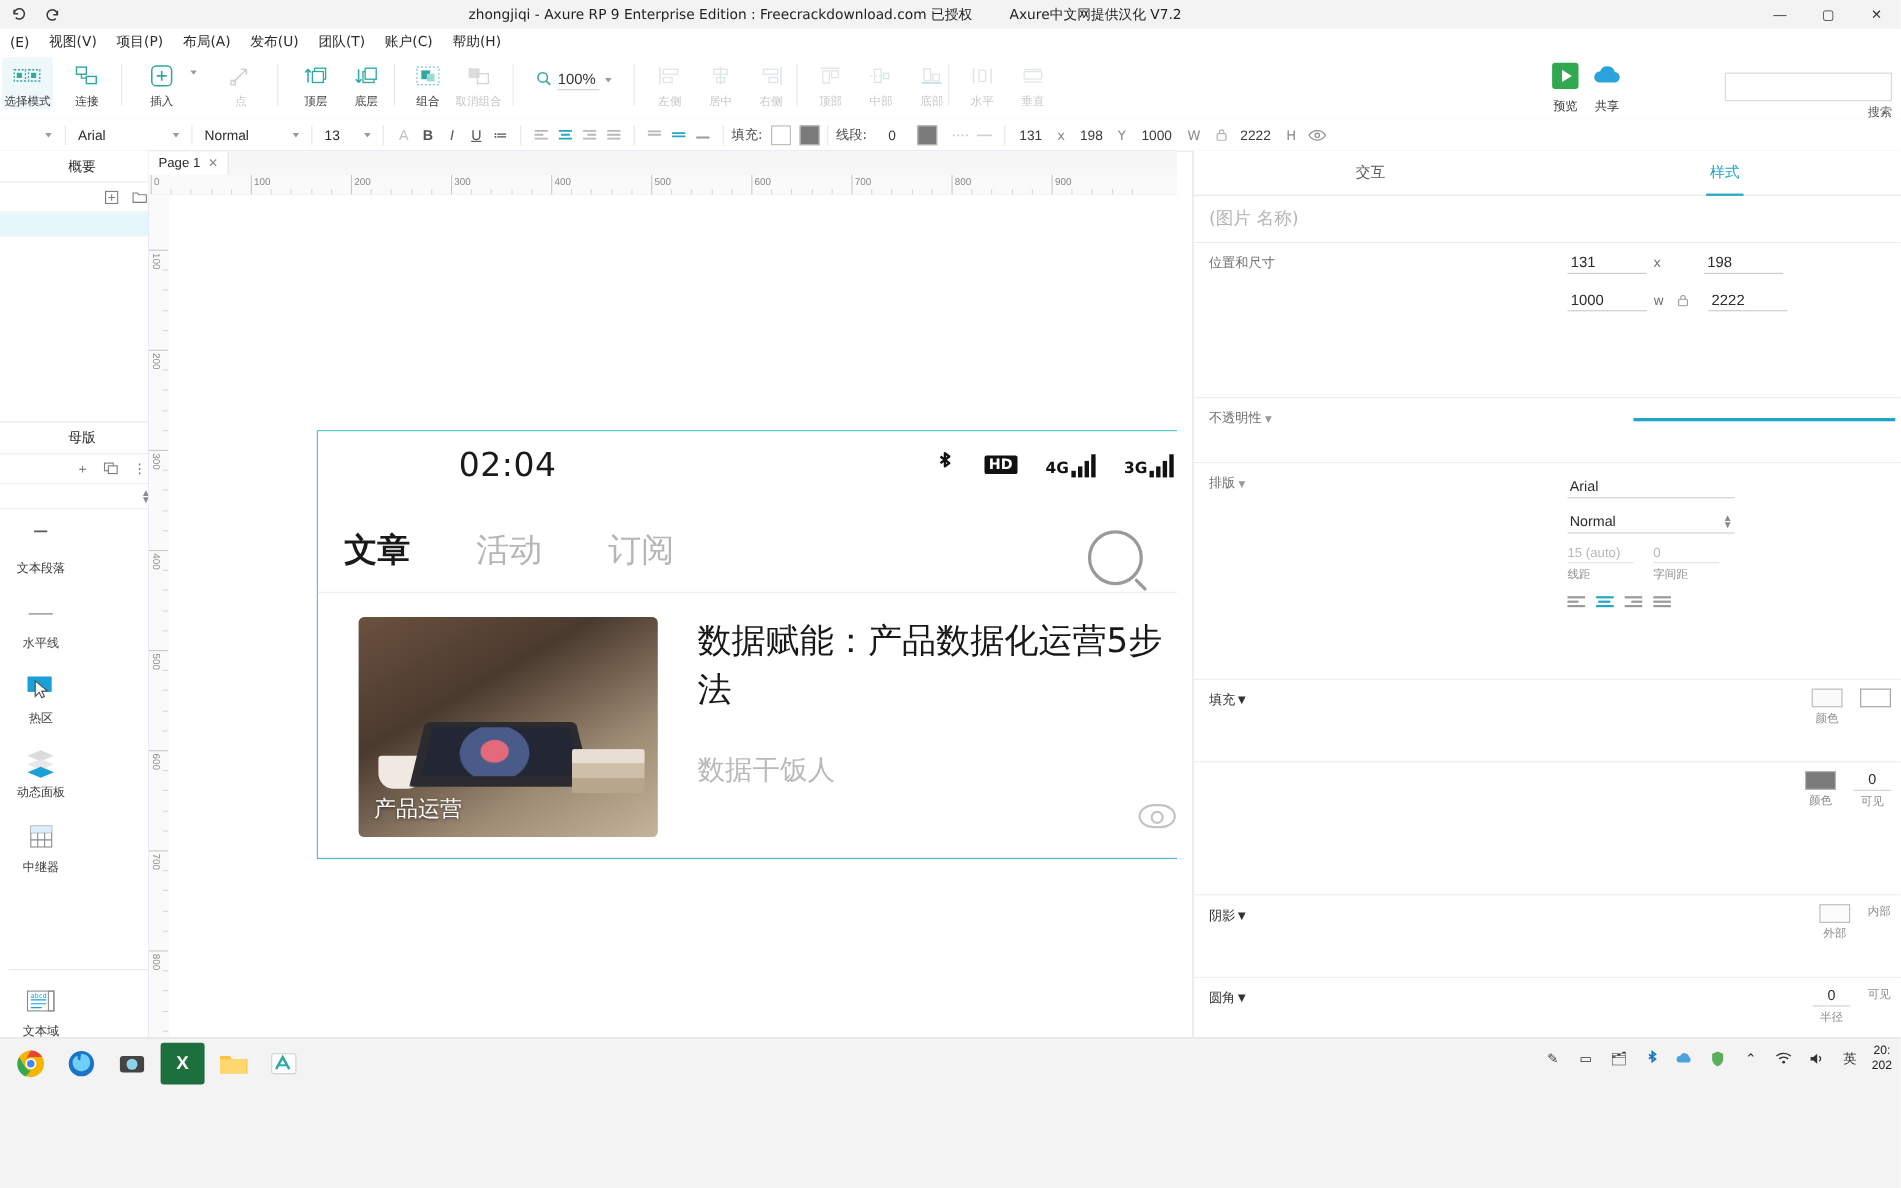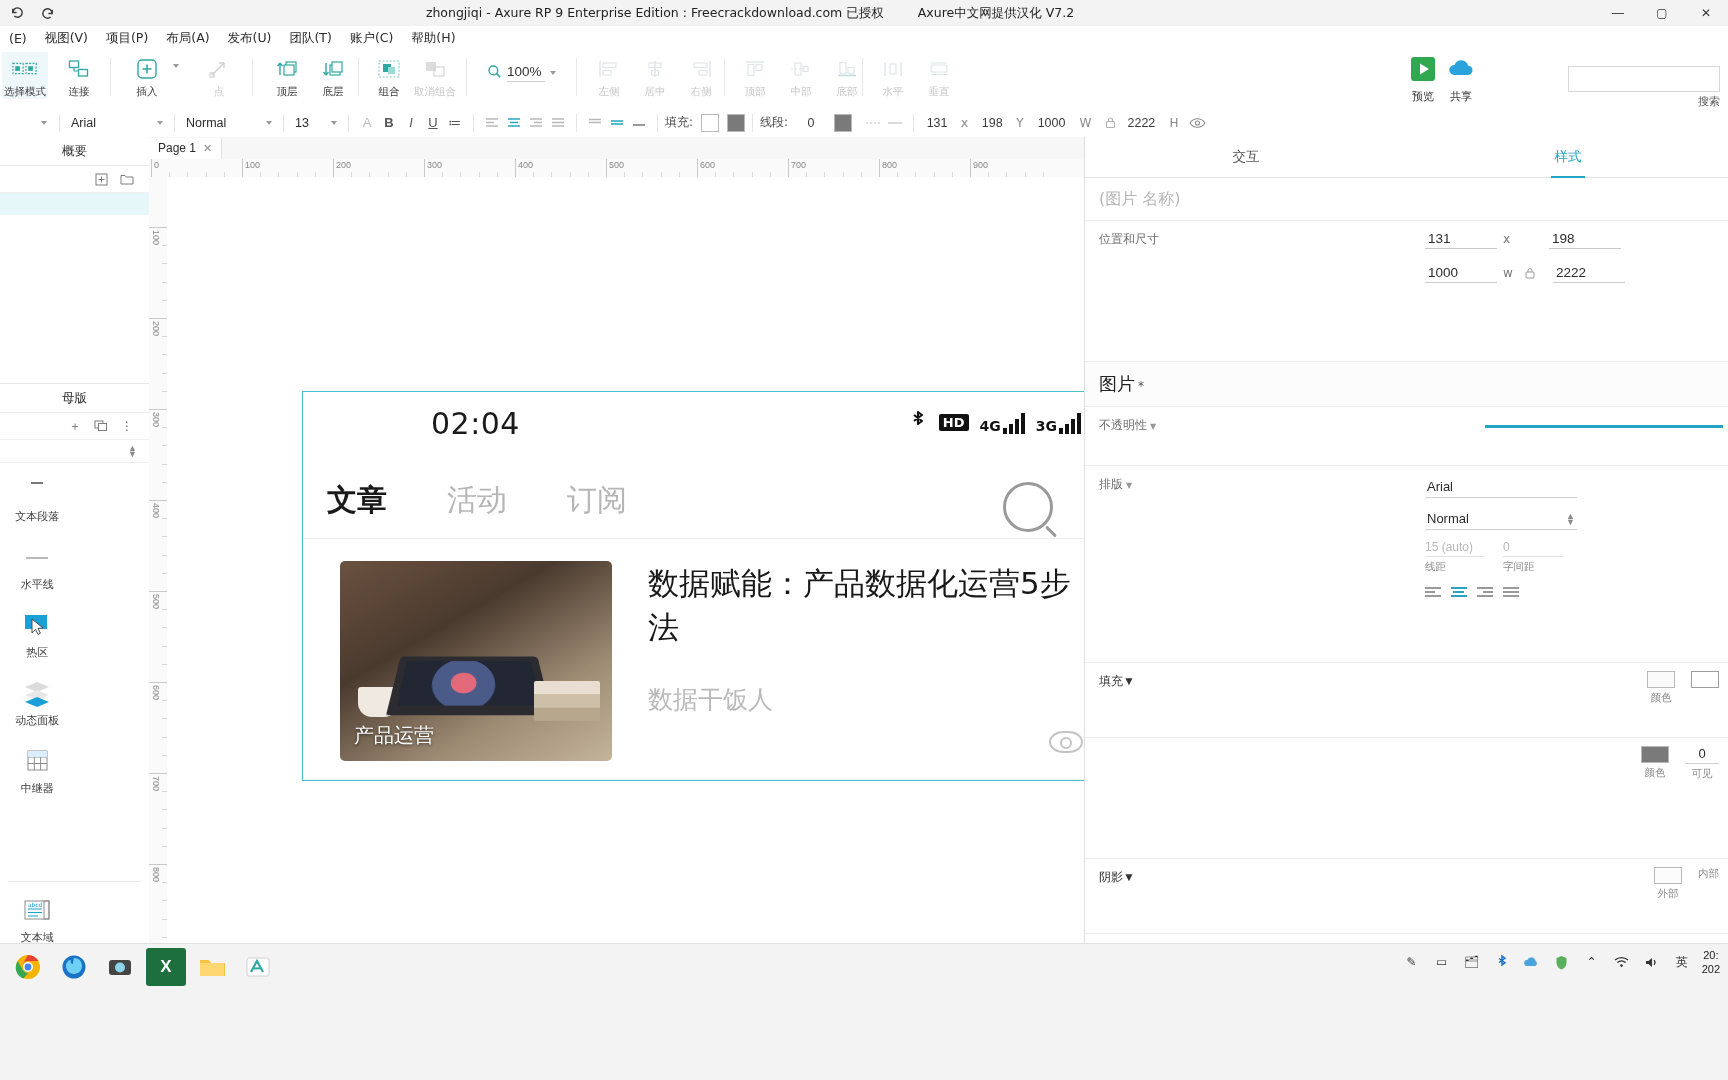--- a/index.html
+++ b/index.html
@@ -64,21 +64,21 @@
   .wlib{position:absolute;left:0;top:0;width:149px;}
   .wlib-sel{height:22px;display:flex;align-items:center;justify-content:flex-end;padding-right:12px;border-bottom:1px solid #f0f0f0;}
   .spin{font-size:9px;color:#8a8a8a;line-height:6px;text-align:center;}
   .wgrid{display:flex;flex-wrap:wrap;padding:4px 0 0 0;flex-direction:column;}
   .wcell{width:74.5px;height:68px;display:flex;flex-direction:column;align-items:center;justify-content:flex-start;padding-top:6px;cursor:pointer;box-sizing:border-box;}
   .wcell .wic{height:34px;display:flex;align-items:center;justify-content:center;}
   .wcell .wlb{font-size:11px;color:#3a3a3a;margin-top:2px;font-family:"DejaVu Sans",sans-serif;}
   .wsep{width:133px;height:1px;background:#e8e8e8;margin:6px auto;}
 
   
-  .canvasarea{position:absolute;left:149px;top:137px;width:935px;height:806px;background:#c4b5fd;}
+  .canvasarea{position:absolute;left:135px;top:137px;width:935px;height:806px;background:#c4b5fd;}
   .pagetabs{height:22px;background:#f7f7f7;border-bottom:1px solid #e2e2e2;display:flex;align-items:center;}
   .ptab{height:21px;display:flex;align-items:center;gap:7px;padding:0 9px;background:#fff;border-right:1px solid #e2e2e2;font-size:12px;color:#2b2b2b;cursor:pointer;}
   .ptab .x{color:#8d8d8d;font-size:11px;}
   .ruler-h{position:absolute;left:0;top:22px;width:935px;height:18px;background:#fafafa;border-bottom:1px solid #dedede;overflow:hidden;}
   .ruler-v{position:absolute;left:0;top:40px;width:18px;height:766px;background:#fafafa;border-right:1px solid #dedede;overflow:hidden;}
   .rtick{position:absolute;top:0;height:18px;border-left:1px solid #c9c9c9;}
   .rtick.minor{height:5px;top:13px;border-color:#d8d8d8;}
   .rtick .rn{position:absolute;left:2px;top:1px;font-size:9px;color:#888;}
   .vtick{position:absolute;left:0;width:18px;border-top:1px solid #c9c9c9;}
   .vtick.minor{width:5px;left:13px;border-color:#d8d8d8;}
@@ -86,21 +86,21 @@
   .rcorner{position:absolute;left:0;top:22px;width:18px;height:18px;background:#fafafa;border-right:1px solid #dedede;border-bottom:1px solid #dedede;display:flex;align-items:center;justify-content:center;color:#999;font-size:9px;}
   .scroll-h{position:absolute;left:60px;top:22px;width:875px;height:18px;background:#f3f3f3;border-bottom:1px solid #dedede;}
   .sh-thumb{position:absolute;left:0;top:3px;height:11px;width:860px;background:#e6e6e6;border-radius:6px;}
   .sh-caret{position:absolute;right:6px;top:5px;width:0;height:0;border-left:5px solid transparent;border-right:5px solid transparent;border-top:6px solid #8d8d8d;}
   .canvas{position:absolute;left:18px;top:40px;width:917px;height:766px;background:#fff;overflow:hidden;}
 
   
   .mock{position:absolute;left:135px;top:214px;width:800px;background:#fff;border:1px solid #49c0d0;box-sizing:border-box;}
   .mock-status{height:70px;position:relative;}
   .mk-time{position:absolute;left:128px;top:14px;font-size:30px;color:#1a1a1a;font-family:"DejaVu Sans",sans-serif;letter-spacing:.5px;}
-  .mk-icons{position:absolute;right:20px;top:16px;display:flex;align-items:center;gap:11px;}
+  .mk-icons{position:absolute;right:20px;top:16px;display:flex;align-items:center;gap:26px;}
   .bars{display:flex;align-items:flex-end;gap:2px;height:22px;}
   .bars i{display:block;width:4px;background:#111;}
   .netlabel{font-size:14px;font-weight:bold;color:#111;font-family:"DejaVu Sans",sans-serif;}
   .hd-badge{background:#111;color:#fff;font-size:13px;font-weight:bold;padding:1px 4px;border-radius:2px;font-family:"DejaVu Sans",sans-serif;}
   .mock-nav{height:76px;display:flex;align-items:center;position:relative;border-bottom:1px solid #ededed;}
   .nv{font-size:30px;font-family:"DejaVu Sans",sans-serif;margin-left:22px;}
   .nv.on{color:#1a1a1a;font-weight:bold;margin-left:24px;}
   .nv.off{color:#b6b6b6;margin-left:60px;}
   .mock-search{position:absolute;right:48px;top:20px;width:44px;height:44px;border:3px solid #9a9a9a;border-radius:50%;}
   .mock-search:after{content:"";position:absolute;right:-8px;bottom:-4px;width:14px;height:3px;background:#9a9a9a;transform:rotate(45deg);border-radius:2px;}
@@ -933,23 +933,20 @@
             <svg width="10" height="12" viewBox="0 0 10 12">
                 <rect x="1" y="5" width="8" height="6" rx="1" fill="none" stroke="#9a9a9a" stroke-width="1"></rect>
                 <path d="M3 5V3.6a2 2 0 0 1 4 0V5" fill="none" stroke="#9a9a9a" stroke-width="1"></path>
               </svg>
           </span>
           <span class="pfield" style="margin-left:10px;">2222</span>
         </div>
       </div>
     </div>
 
-    <div class="rhdr">
-      <span class="t"><span>图片</span><span class="star">*</span></span>
-    </div>
 
     <div class="rsec" style="height:36px;">
       <div class="st"><span>不透明性</span><span class="ar">▼</span></div>
       <div class="opac-slider"></div>
     </div>
 
     <div class="rsec" style="height:174px;">
       <div class="st"><span>排版</span><span class="ar">▼</span></div>
       <div class="typo-box">
         <div class="tfield">

